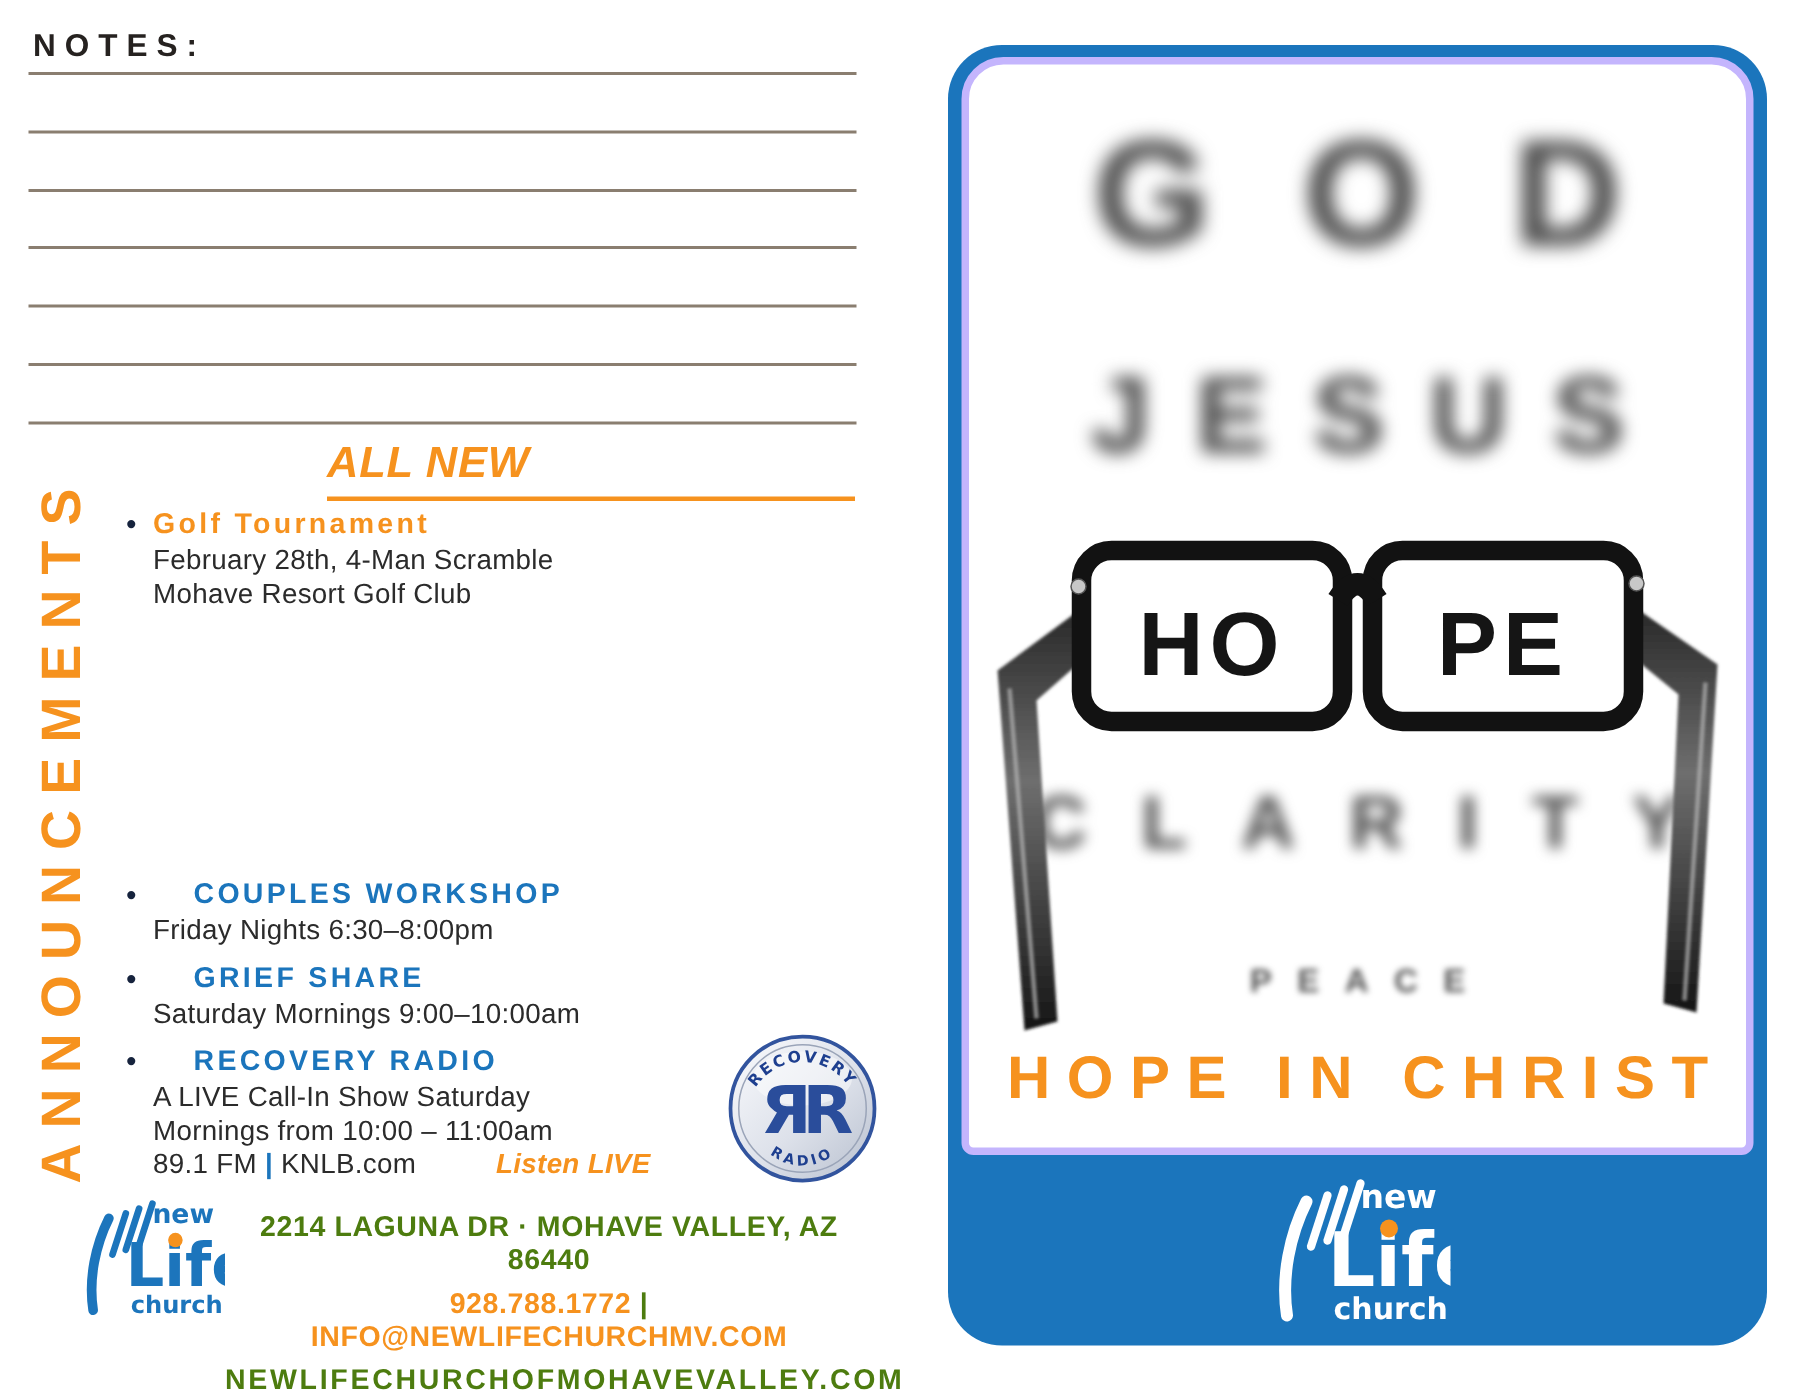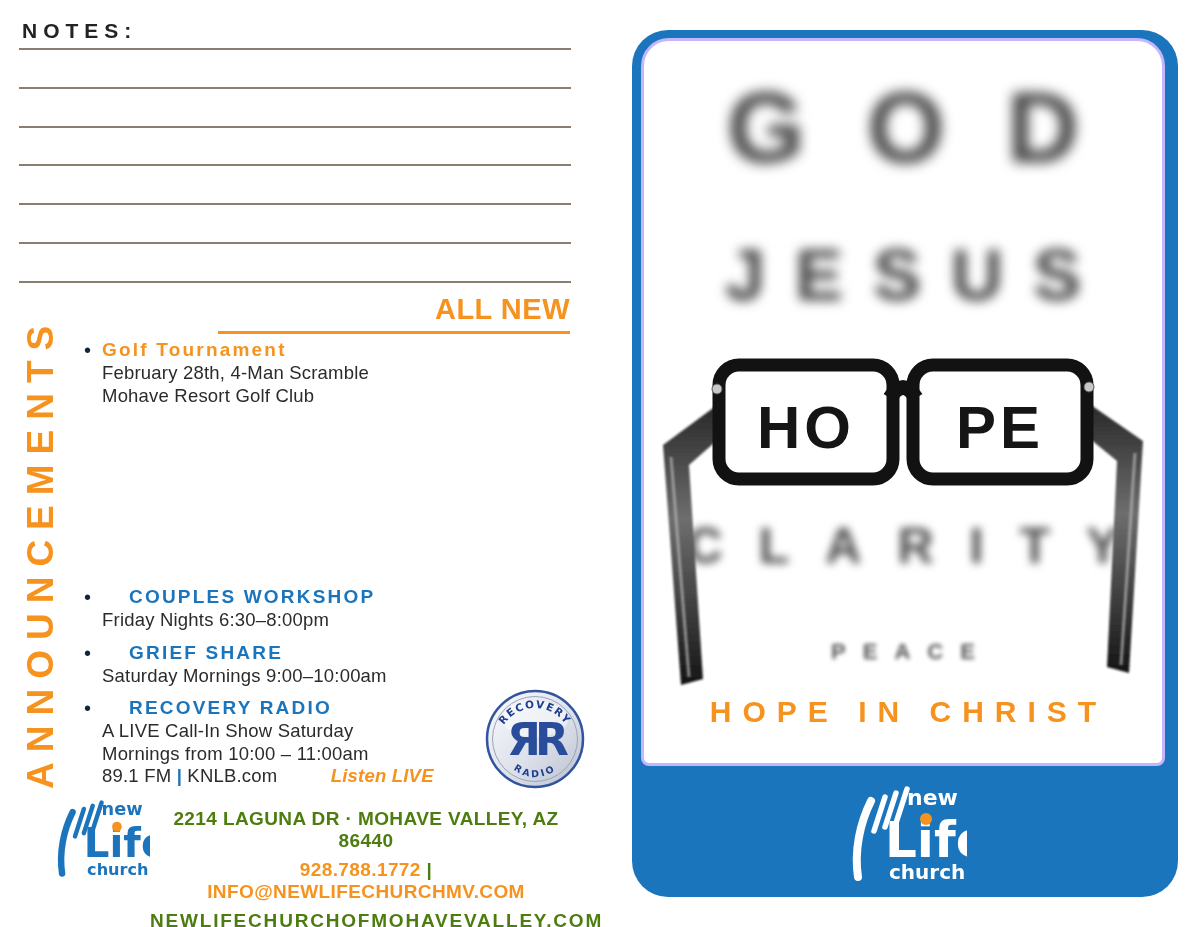--- a/index.html
+++ b/index.html
@@ -11,21 +11,21 @@
   .notes-label{position:absolute;left:22px;top:19px;font-size:21px;font-weight:700;
                letter-spacing:6px;color:#262220;}
   .note-line{position:absolute;left:19px;width:552px;height:0;border-top:2px solid #8a7e70;}
 
   
   .vertical-label{position:absolute;left:20px;top:789px;transform:rotate(-90deg);
                   transform-origin:0 0;white-space:nowrap;color:#F6921E;
                   font-weight:800;font-size:37px;letter-spacing:10px;}
 
   
-  .sec-head{position:absolute;left:218px;width:352px;text-align:right;
+  .sec-head{position:absolute;left:218px;width:352px;text-align:left;font-style:italic;
             font-weight:800;font-size:29px;letter-spacing:.5px;padding-bottom:5px;
             border-bottom:3.5px solid;}
   .sec-head.orange{color:#F6921E;border-color:#F6921E;top:293px;}
   .sec-head.blue{color:#1B75BC;border-color:#1B75BC;top:548px;}
 
   
   .golf-wrap{position:absolute;left:84px;top:338px;width:440px;}
   .ew-wrap{position:absolute;left:84px;top:585px;width:440px;}
   .item{display:flex;gap:11px;margin-bottom:9px;}
   .bullet{font-size:20px;line-height:24px;color:#16233d;}
@@ -46,31 +46,31 @@
   .contact{position:absolute;left:150px;top:808px;width:432px;text-align:center;}
   .contact-line{font-size:19px;font-weight:700;margin-bottom:7px;letter-spacing:.4px;line-height:22px;}
   .c-blue{color:#4d7c0f;text-align:center;}
   .c-orange{color:#F6921E;}
   .website{letter-spacing:1.8px;font-weight:800;}
 
   
   .card{position:absolute;left:632px;top:30px;width:546px;height:867px;
         background:#1B75BC;border-radius:36px;}
   .card-white{position:absolute;left:9px;top:8px;width:518px;height:722px;background:#fff;
-              border:3px solid #c4b5fd;border-radius:28px 28px 8px 8px;overflow:hidden;}
+              border:5px solid #c4b5fd;border-radius:28px 28px 8px 8px;overflow:hidden;}
   .bw{position:absolute;left:0;right:0;text-align:center;font-weight:800;color:#3f3f3f;
       line-height:1;white-space:nowrap;}
   .bw-god{top:36px;font-size:100px;letter-spacing:62px;padding-left:62px;filter:blur(6.5px);}
   .bw-jesus{top:198px;font-size:72px;letter-spacing:30px;padding-left:30px;filter:blur(6px);}
   .bw-clarity{top:480px;font-size:50px;letter-spacing:36px;padding-left:36px;
               filter:blur(4.5px);color:#4a4a4a;}
   .bw-peace{top:600px;font-size:22px;letter-spacing:17px;padding-left:17px;
             filter:blur(2.3px);color:#555;}
   .tagline{position:absolute;left:0;right:0;top:656px;text-align:center;color:#F6921E;
-           font-weight:800;font-size:30px;letter-spacing:11px;padding-left:11px;
+           font-weight:800;font-size:40px;letter-spacing:11px;padding-left:11px;
            line-height:1;white-space:nowrap;}
   .glasses{position:absolute;left:3px;top:312px;}
   .glasses text{font-family:"Liberation Sans",sans-serif;}
   .card-footer-logo{position:absolute;left:211px;top:747px;color:#ffffff;}
 </style>
 </head>
 <body>
 
 <div class="page">
 

